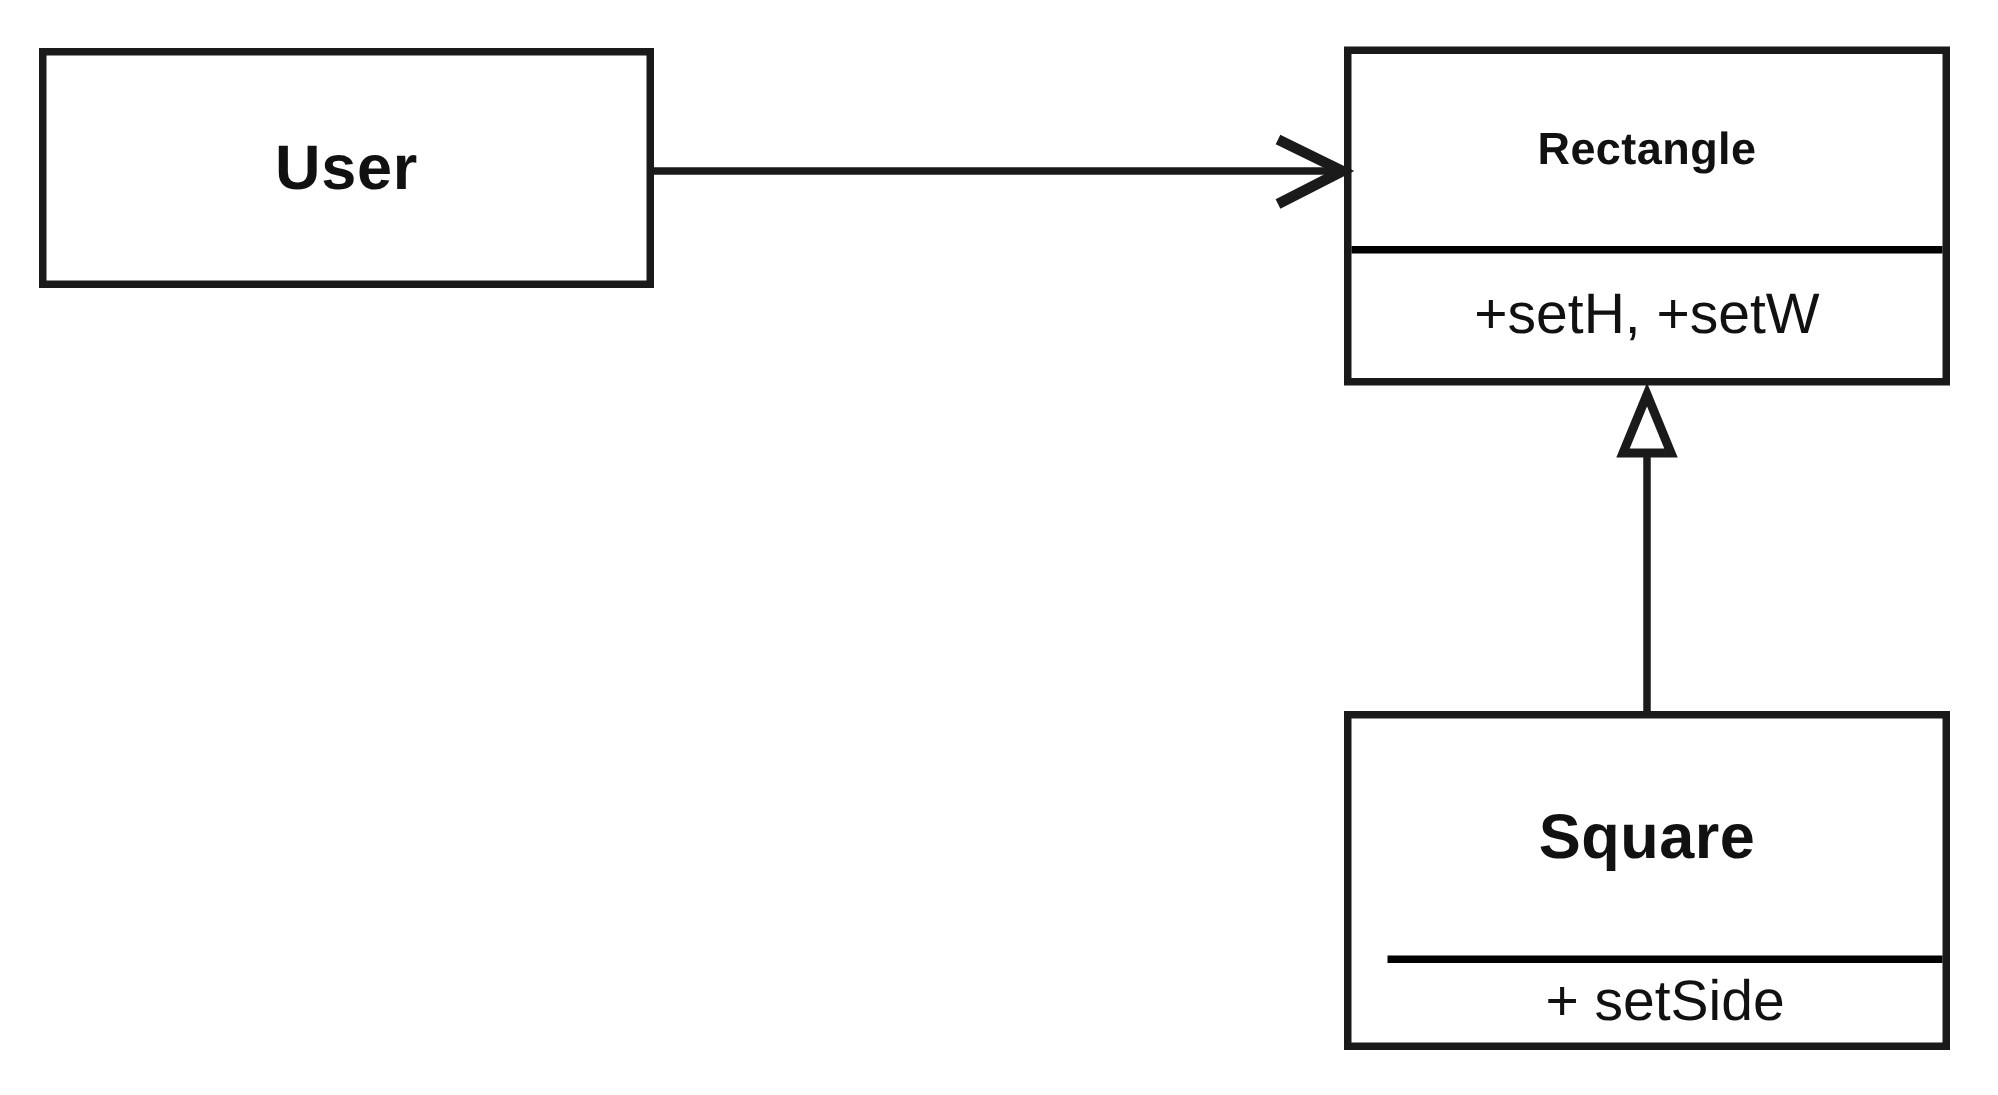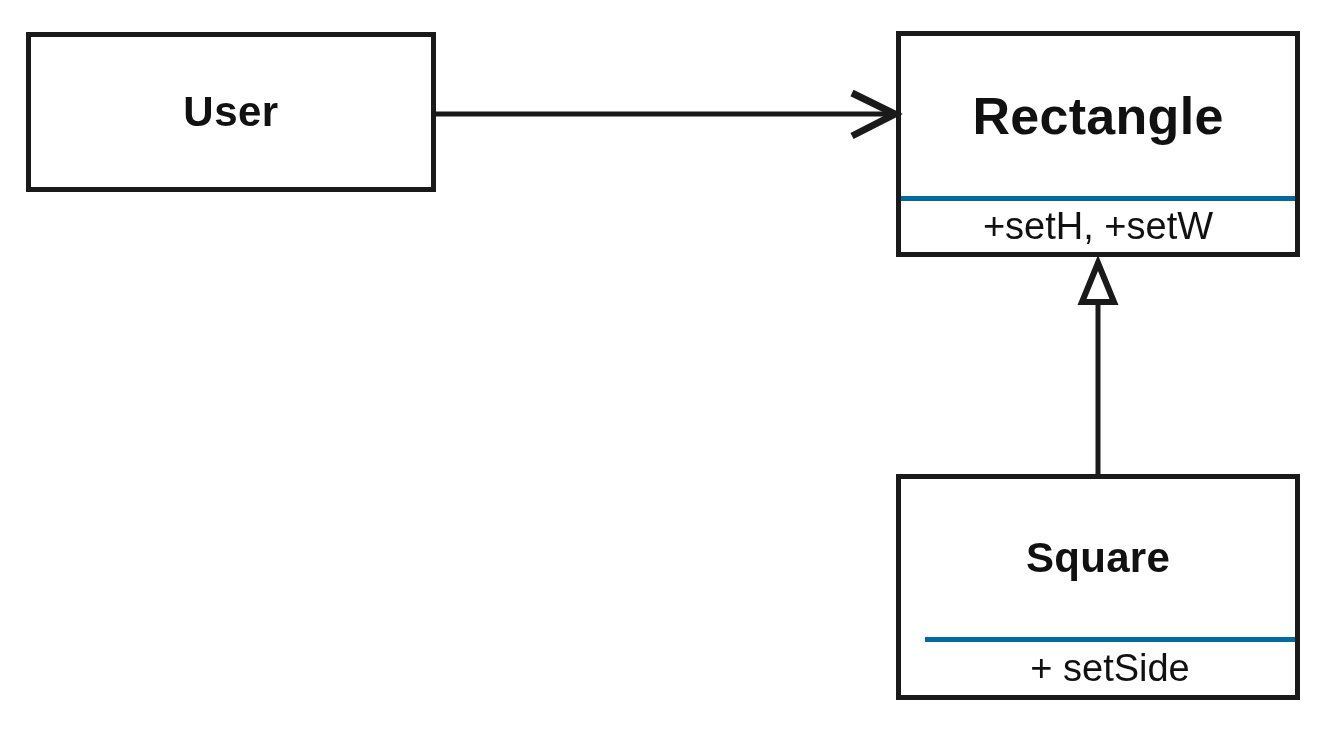--- a/index.html
+++ b/index.html
@@ -38,21 +38,21 @@
     box-sizing: border-box;
     text-align: right;
     overflow: hidden;
     white-space: nowrap;
   }
   .compartment-name {
     font-weight: bold;
   }
   .compartment-members {
     font-weight: normal;
-    border-top: 5px solid #0369a1;
+    border-top: 5px solid #000000;
   }
 
   
   #class-user {
     left: 26px;
     top: 32px;
     width: 410px;
     height: 160px;
   }
   #class-user .compartment-name {
@@ -62,22 +62,22 @@
   }
 
   
   #class-rectangle {
     left: 896px;
     top: 31px;
     width: 404px;
     height: 226px;
   }
   #class-rectangle .compartment-name {
-    height: 160px;
-    font-size: 52px;
+    height: 128px;
+    font-size: 30px;
     letter-spacing: 0.3px;
   }
   #class-rectangle .compartment-members {
     flex: 1 1 auto;
     font-size: 38px;
     letter-spacing: 0px;
   }
 
   
   #class-square {

